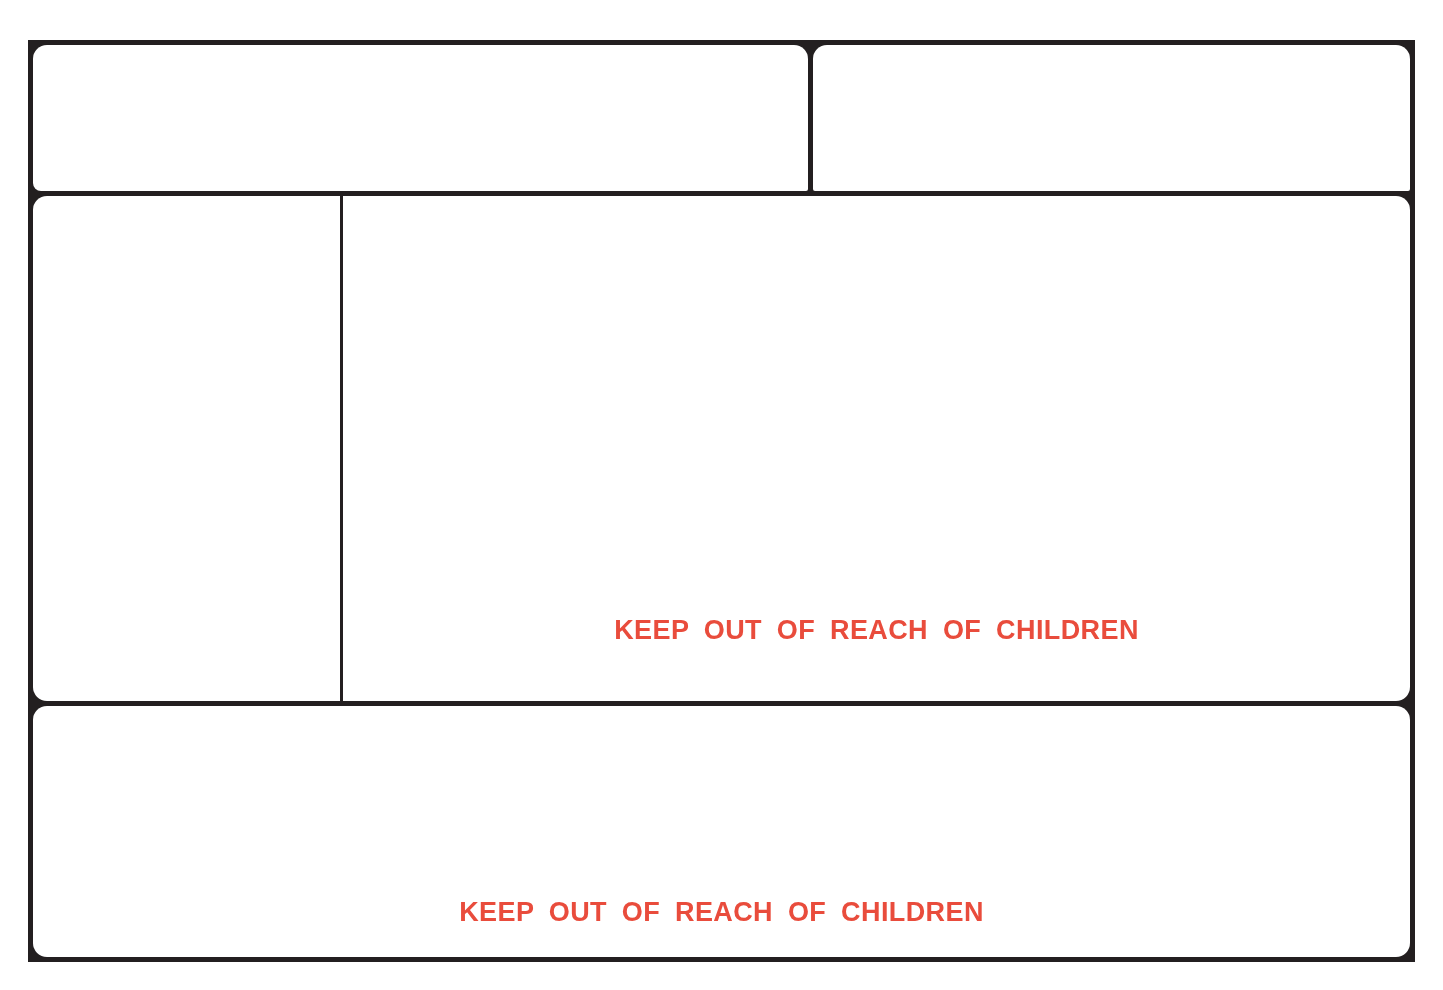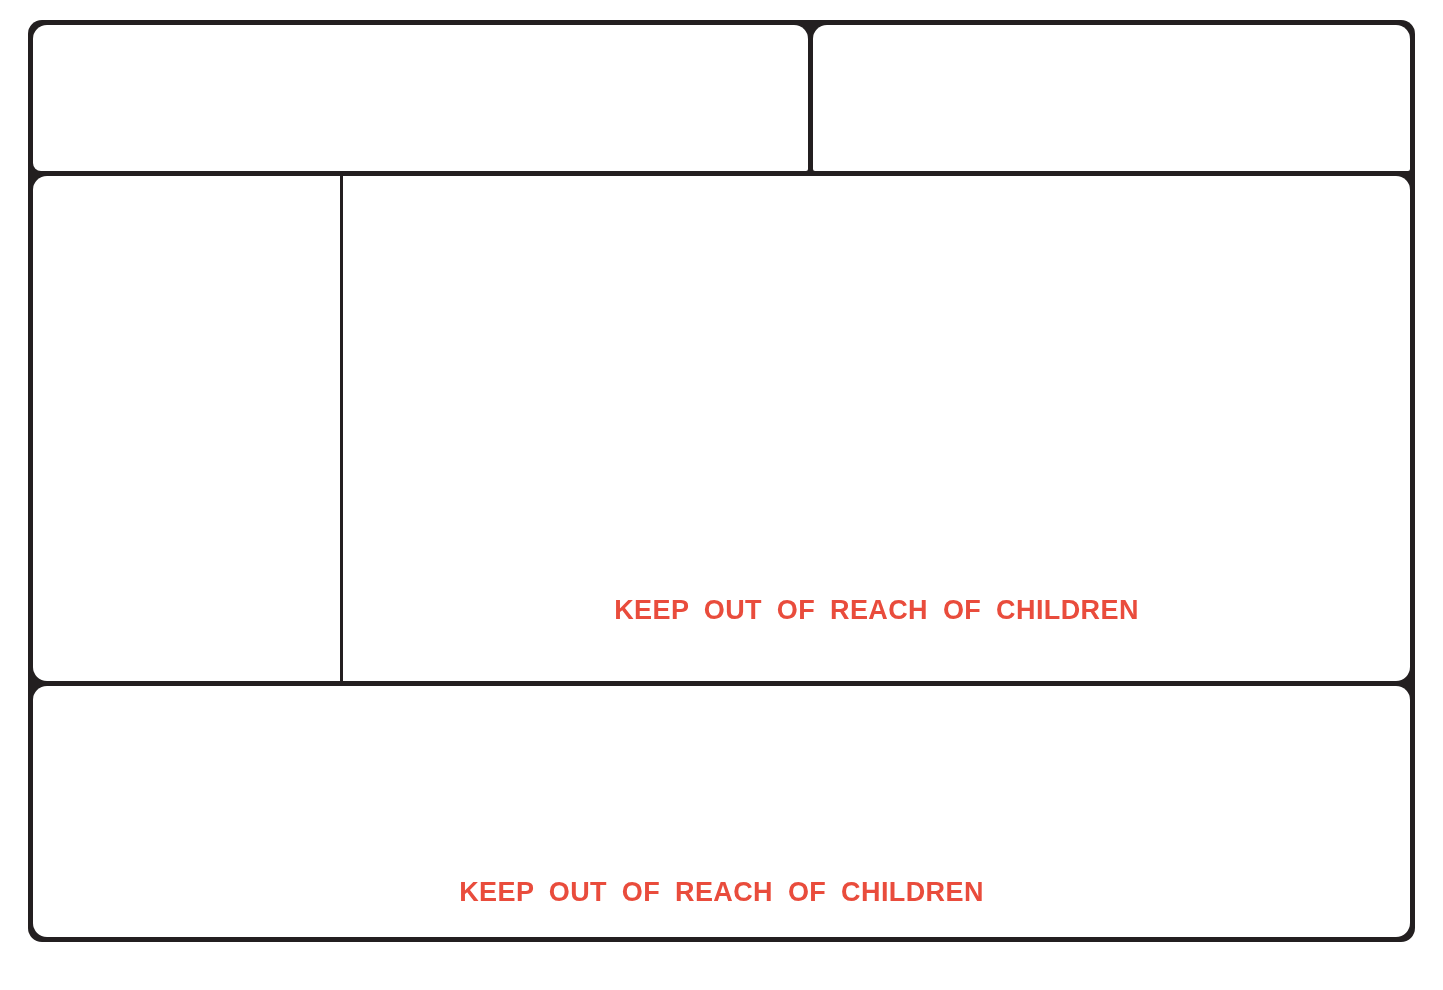--- a/index.html
+++ b/index.html
@@ -2,22 +2,22 @@
 <html><head>
 <meta charset="utf-8">
 <style>
   html,body{margin:0;padding:0;background:#ffffff;}
   .page{
     position:relative;width:1443px;height:990px;background:#ffffff;
     font-family:"Liberation Sans","DejaVu Sans",sans-serif;overflow:hidden;
   }
   
   .plate{
-    position:absolute;left:28px;top:20px;width:1387px;height:922px;
-    background:#231f20;border-radius:14px;
+    position:absolute;left:28px;top:40px;width:1387px;height:922px;
+    background:#231f20;border-radius:0;
   }
   .panel{position:absolute;background:#ffffff;}
   .panel-top-left   {left:5px;  top:5px;   width:775px; height:146px;border-radius:14px 14px 2px 8px;}
   .panel-top-right  {left:785px;top:5px;   width:597px; height:146px;border-radius:14px 14px 2px 2px;}
   .panel-middle     {left:5px;  top:156px; width:1377px;height:505px;border-radius:14px;}
   .panel-bottom     {left:5px;  top:666px; width:1377px;height:251px;border-radius:14px;}
   .column-rule{
     position:absolute;left:307px;top:0;bottom:0;width:3px;background:#231f20;
   }
   .warning{

